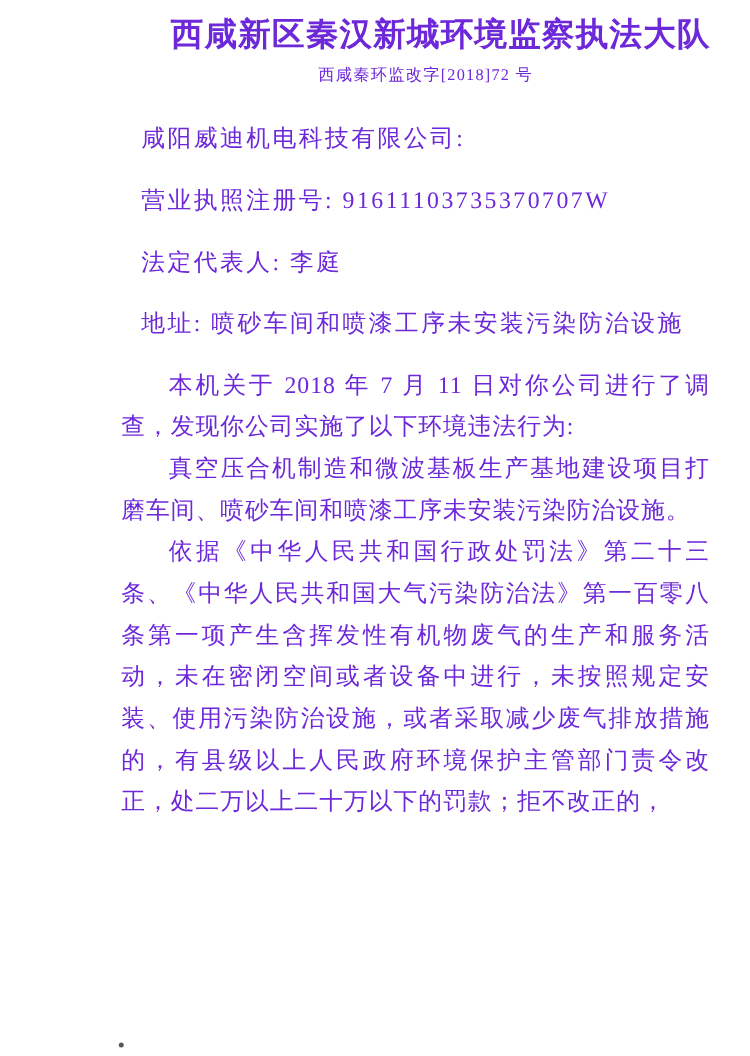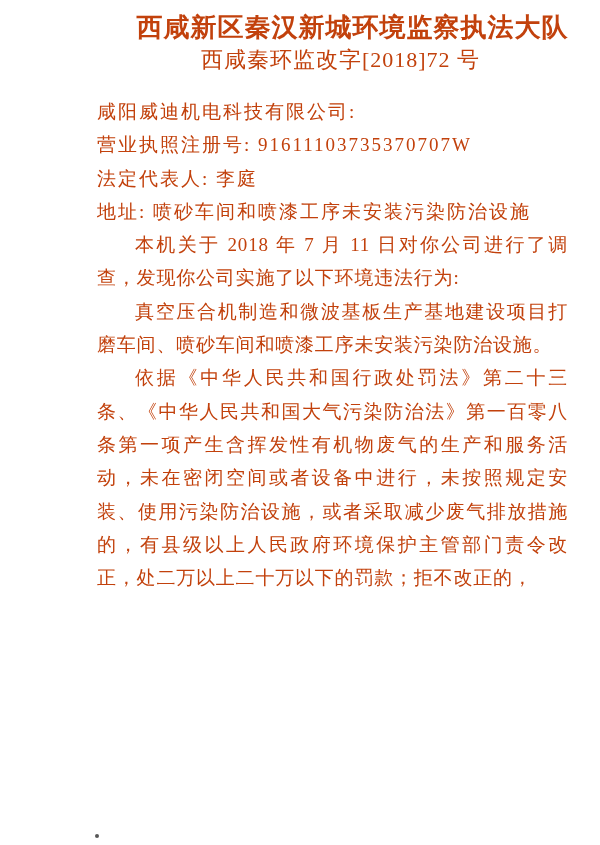--- a/index.html
+++ b/index.html
@@ -6,21 +6,21 @@
     margin: 0;
     padding: 0;
     background: #ffffff;
   }
   .page {
     position: relative;
     width: 600px;
     height: 845px;
     margin: 0;
     background: #ffffff;
-    color: #c2410c;
+    color: #6d28d9;
     font-family: "Liberation Serif", "DejaVu Serif", serif;
     overflow: hidden;
     box-sizing: border-box;
     padding: 9px 32px 0 97px;
   }
   .title-block {
     margin: 0;
     text-align: center;
     transform: translateX(20px);
     font-family: "Liberation Sans", "DejaVu Sans", sans-serif;
@@ -28,32 +28,32 @@
     font-size: 26px;
     line-height: 37px;
     letter-spacing: 1px;
     white-space: nowrap;
   }
   .title-line { display: block; }
   .doc-number {
     margin-top: 3px;
     text-align: center;
     transform: translateX(8px);
-    font-size: 22px;
+    font-size: 13px;
     line-height: 22px;
     letter-spacing: 1px;
   }
   .body-text {
     margin-top: 24px;
     width: 471px;
     font-size: 19px;
     line-height: 33.3px;
   }
   .recipient-line, .info-line {
-    margin: 0;
+    margin: 16px;
     letter-spacing: 2px;
     white-space: nowrap;
   }
   .para {
     margin: 0;
     text-indent: 2em;
     letter-spacing: 0.8px;
     text-align: justify;
     text-justify: inter-ideograph;
   }

